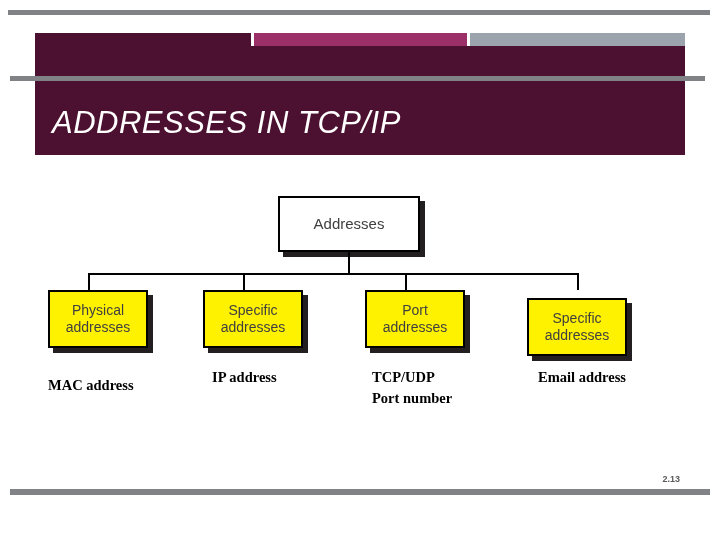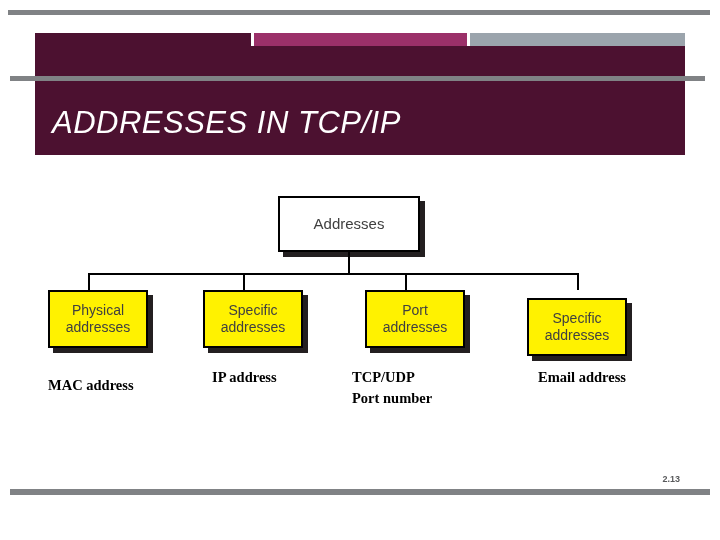--- a/index.html
+++ b/index.html
@@ -153,21 +153,21 @@
     position: absolute;
     font-family: "Liberation Serif", serif;
     font-weight: bold;
     font-size: 14.5px;
     color: #000000;
     line-height: 1.45;
     white-space: nowrap;
   }
   .cap-1 { left: 48px;  top: 182px; margin-top: 8px; }
   .cap-2 { left: 212px; top: 182px; text-align: center; }
-  .cap-3 { left: 352px; top: 182px; }
+  .cap-3 { left: 372px; top: 182px; }
   .cap-4 { left: 538px; top: 182px; }
   .caption .ln { display: block; }
 
   
   .page-num {
     position: absolute;
     left: 600px;
     top: 474px;
     width: 80px;
     text-align: right;

